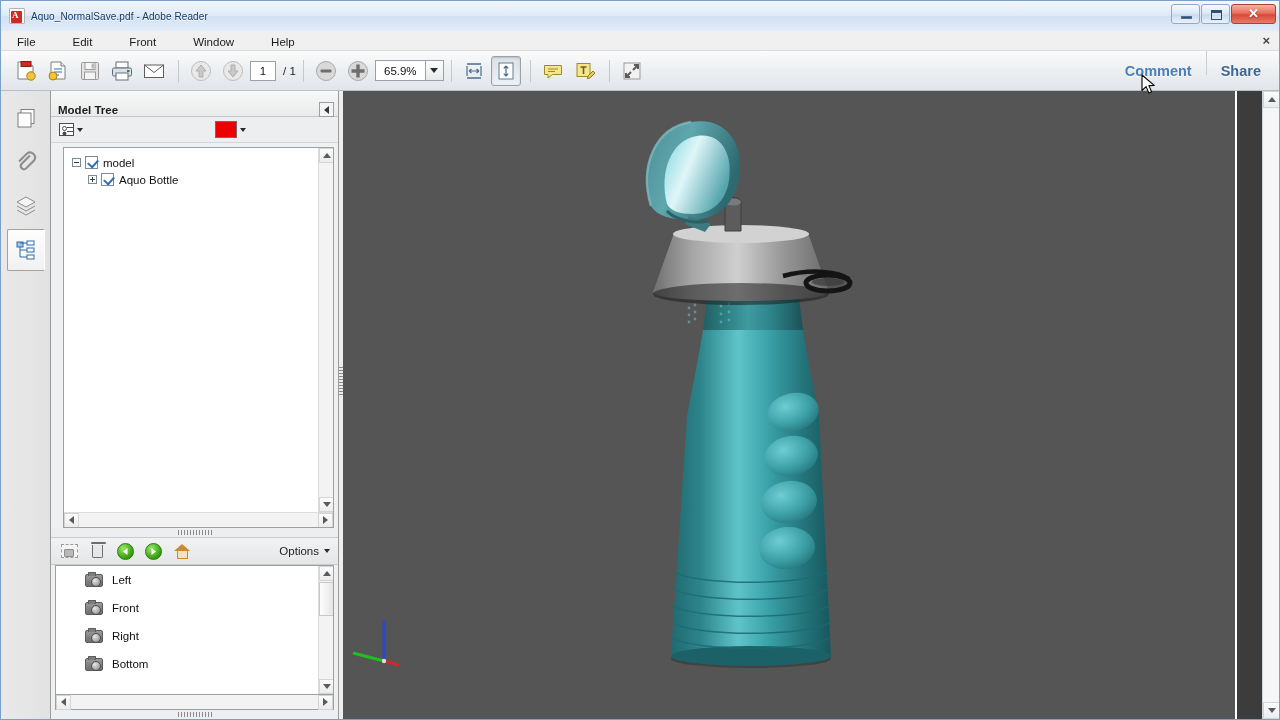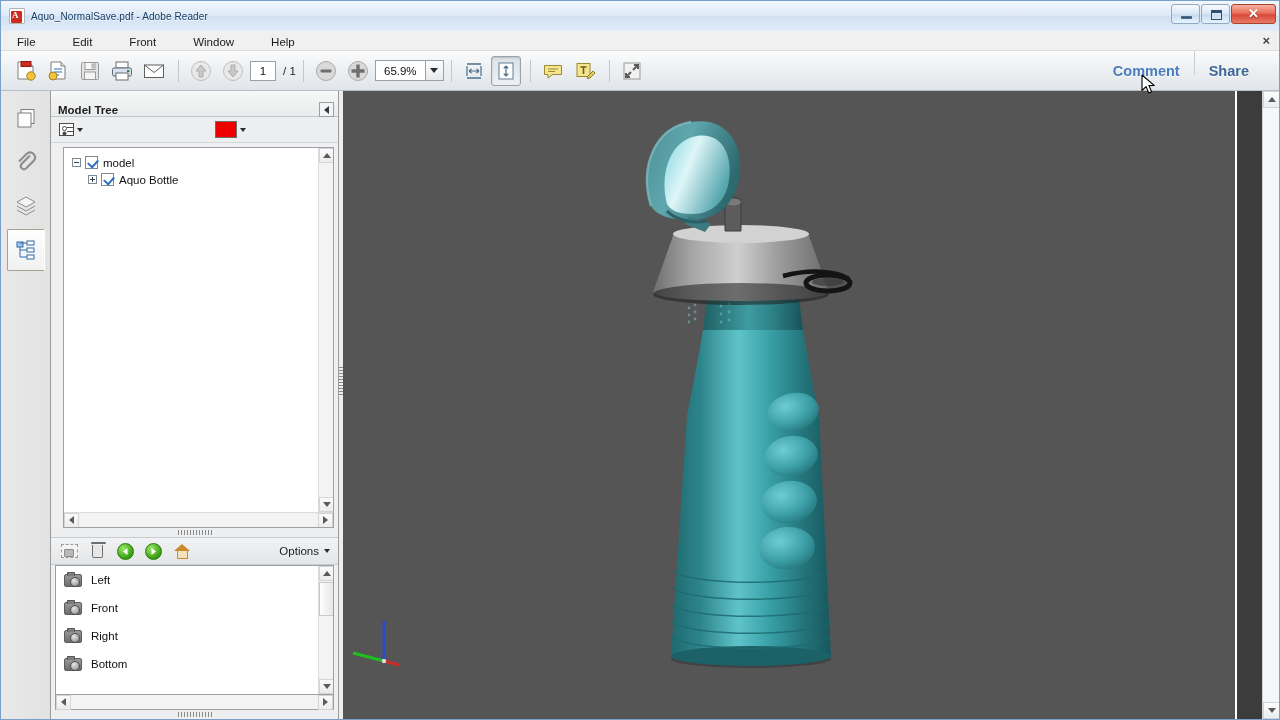--- a/index.html
+++ b/index.html
@@ -106,21 +106,21 @@
     background: #fff; font-size: 11.5px; color: #111;
     display: flex; align-items: center; justify-content: center;
   }
   .zoomdrop {
     width: 19px; height: 21px; border: 1px solid #9aa0a6;
     background: linear-gradient(180deg,#fdfdfd,#e7eaed);
     display:flex; align-items:center; justify-content:center;
   }
   .caret { width:0;height:0;border-left:4px solid transparent;border-right:4px solid transparent;border-top:5px solid #2a2a2a; }
   .caret-sm { width:0;height:0;border-left:3.5px solid transparent;border-right:3.5px solid transparent;border-top:4.5px solid #2a2a2a; }
-  .tb-right { position: absolute; right: 16px; top: 0; height: 40px; display: flex; }
+  .tb-right { position: absolute; right: 4px; top: 0; height: 40px; display: flex; }
   .tb-text-btn {
     font-size: 14.5px; font-weight: bold; color: #3f6796; padding: 0 14px;
     height: 40px; line-height: 40px; cursor: default;
     text-shadow: 0 1px 0 rgba(255,255,255,.8);
   }
   .tb-text-btn.hovered { color: #4a7ebb; }
   .tb-vsep { width:1px; height:24px; background:#c9ced3; }
 
   
   .body-row { flex: 1; display: flex; min-height: 0; position: relative; background:#f0f0f0;}
@@ -273,21 +273,21 @@
     background:#b9b9b9; border:1px solid #8d8d8d; border-radius:1px;
   }
   .options-btn {
     margin-left:auto; display:flex; align-items:center; gap:5px;
     font-size:11.5px; color:#1d1d1d; cursor:default;
   }
   .views-list {
     height: 130px; flex: 0 0 130px; margin: 0 4px; background:#fff;
     border:1px solid #9aa0a6; position:relative; overflow:hidden;
   }
-  .view-row { display:flex; align-items:center; height:28px; padding-left:8px; cursor:default; }
+  .view-row { display:flex; align-items:center; height:28px; padding-left:8px; cursor:default;margin-left:21px; }
   .cam-ico {
     width:18px;height:13px; background: linear-gradient(180deg,#9a9a9a,#6d6d6d);
     border-radius:2px; position:relative; margin-right:9px; flex:0 0 18px;
     border:1px solid #5c5c5c;
   }
   .cam-ico::before{
     content:""; position:absolute; left:5px; top:2px; width:8px;height:8px;border-radius:50%;
     background: radial-gradient(circle at 35% 30%,#e8e8e8,#808080);
     border:1px solid #4e4e4e;
   }

